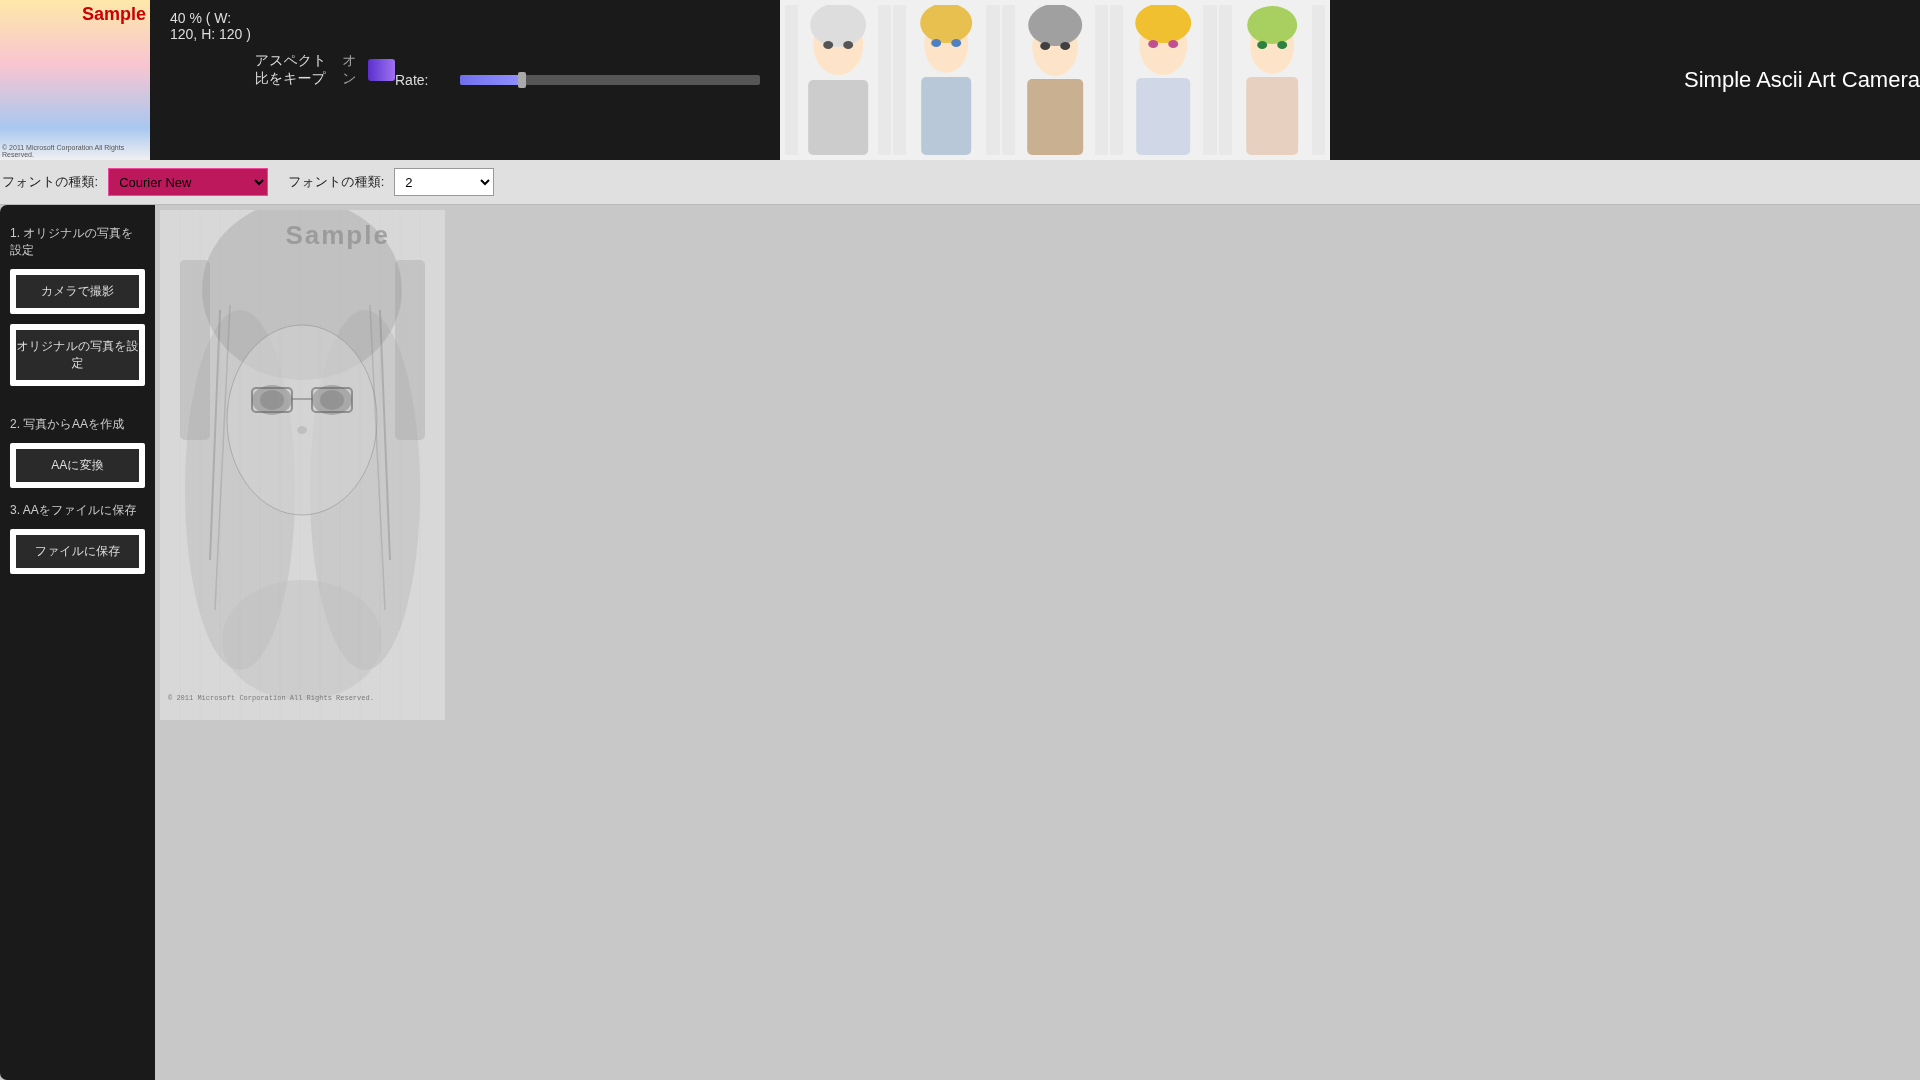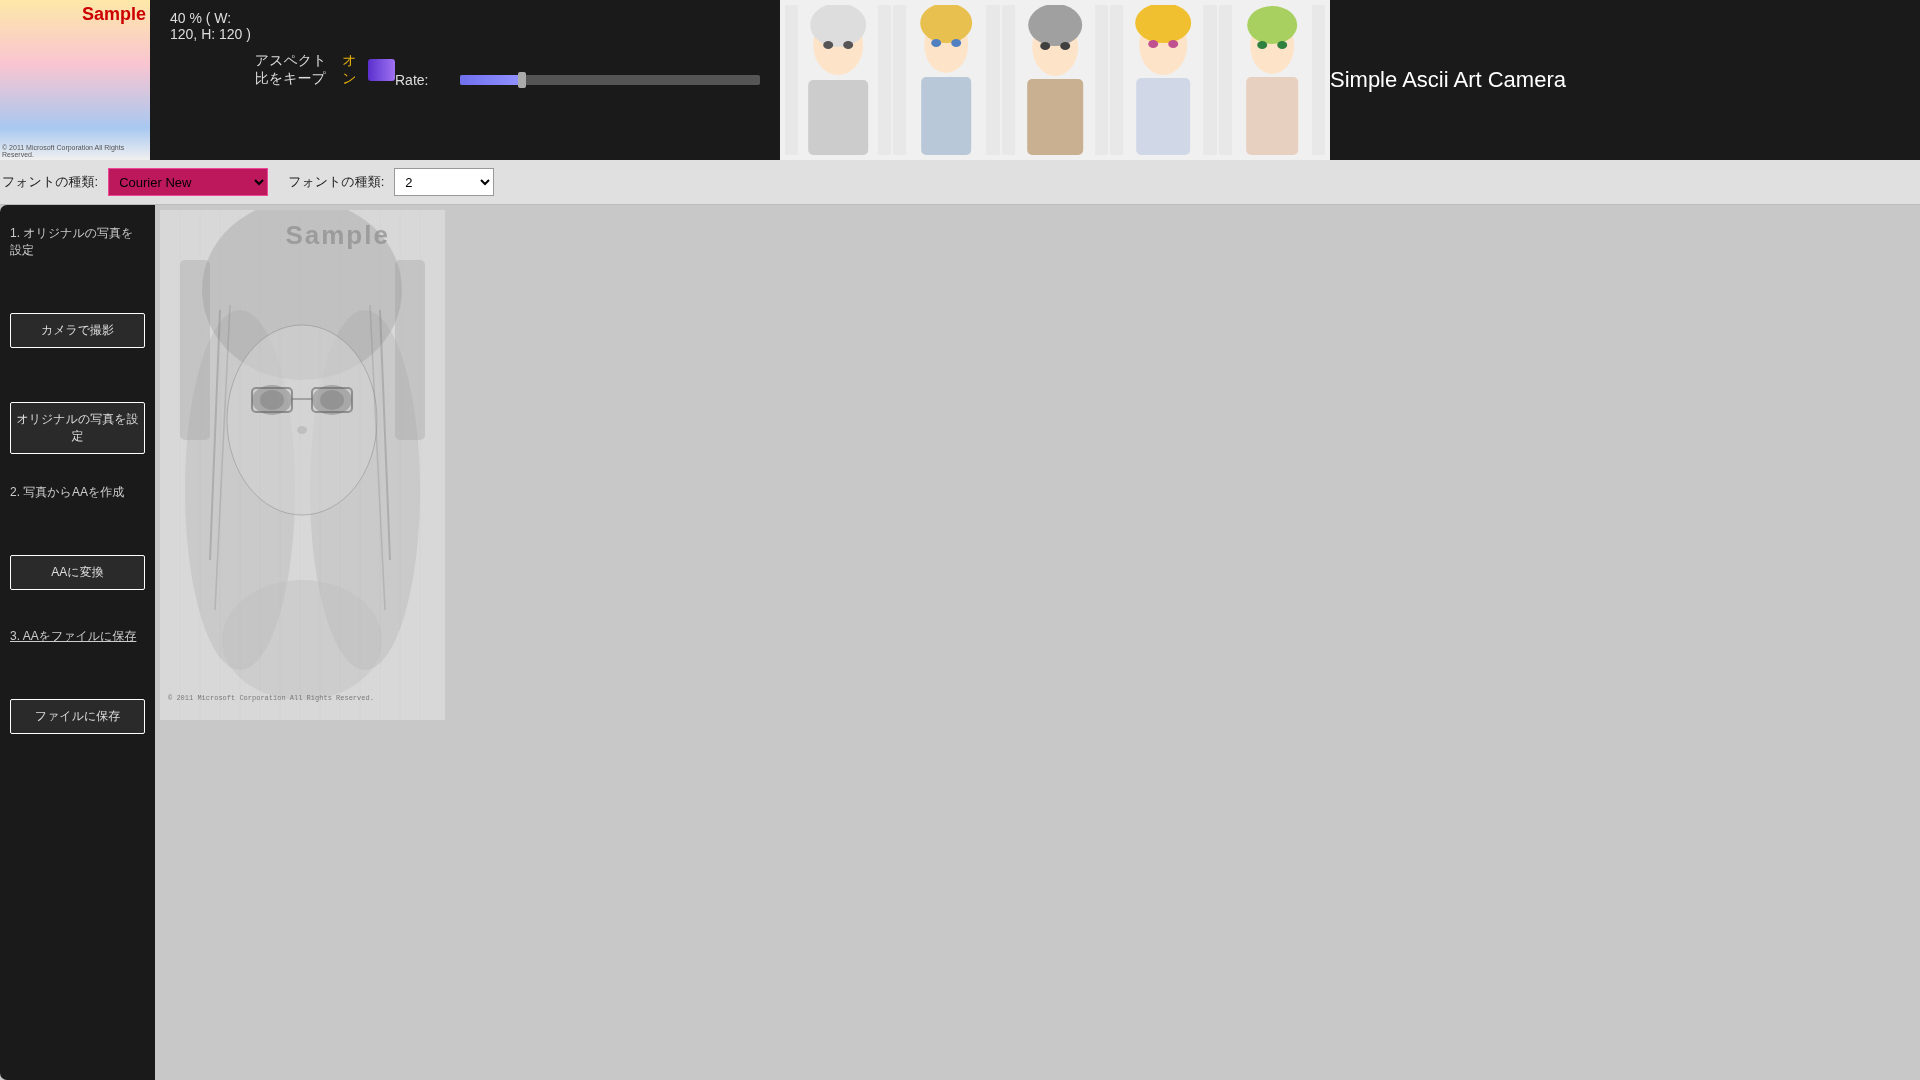--- a/index.html
+++ b/index.html
@@ -90,21 +90,21 @@
       margin-bottom: 20px;
     }
 
     #aspect-label {
       font-size: 14px;
       color: #ddd;
     }
 
     #aspect-value {
       font-size: 14px;
-      color: #eab308;
+      color: #a3a3a3;
     }
 
     #aspect-toggle {
       width: 50px;
       height: 22px;
       background: linear-gradient(90deg, #5a2fcc 0%, #7b52e0 50%, #a070f0 100%);
       border-radius: 3px;
       display: inline-block;
       cursor: pointer;
     }
@@ -167,21 +167,21 @@
       flex: 1;
       background: #ddd;
       border-radius: 2px;
       overflow: hidden;
     }
 
     #app-title-area {
       flex: 1;
       display: flex;
       align-items: center;
-      justify-content: flex-start;
+      justify-content: flex-end;
       color: #fff;
       font-size: 22px;
     }
 
     
     #font-controls-bar {
       background: #e0e0e0;
       height: 45px;
       display: flex;
       align-items: center;
@@ -250,28 +250,27 @@
       margin-bottom: 5px;
       margin-top: 5px;
     }
 
     .sidebar-button {
       display: block;
       width: 100%;
       padding: 8px 0;
       background: #2a2a2a;
       color: #ddd;
-      border: 1px solid #ffffff;
+      border: 6px solid #ffffff;
       border-radius: 2px;
       font-size: 12px;
       text-align: center;
       cursor: pointer;
       font-family: 'MS Gothic', sans-serif;
       margin-bottom: 5px;
-      margin-top: 44px;
     }
 
     
     #ascii-canvas-area {
       flex: 1;
       background: #c8c8c8;
       overflow: auto;
       padding: 5px;
       display: flex;
       align-items: flex-start;
@@ -440,21 +439,21 @@
 <div id="main-content">
 
   <div id="sidebar">
     <div class="sidebar-section-label">1. オリジナルの写真を設定</div>
     <button class="sidebar-button">カメラで撮影</button>
     <button class="sidebar-button">オリジナルの写真を設定</button>
 
     <div class="sidebar-section-label" style="margin-top: 20px;">2. 写真からAAを作成</div>
     <button class="sidebar-button">AAに変換</button>
 
-    <div class="sidebar-section-label" style="margin-top: 28px; text-decoration: underline;">3. AAをファイルに保存</div>
+    <div class="sidebar-section-label" style="margin-top: 4px;">3. AAをファイルに保存</div>
     <button class="sidebar-button">ファイルに保存</button>
   </div>
 
   <div id="ascii-canvas-area">
     <div class="ascii-art-container">
       <div class="ascii-art-bg">
         
         <svg width="285" height="510" viewBox="0 0 285 510" xmlns="http://www.w3.org/2000/svg">
 
           <rect width="285" height="510" fill="#d8d8d8"></rect>

